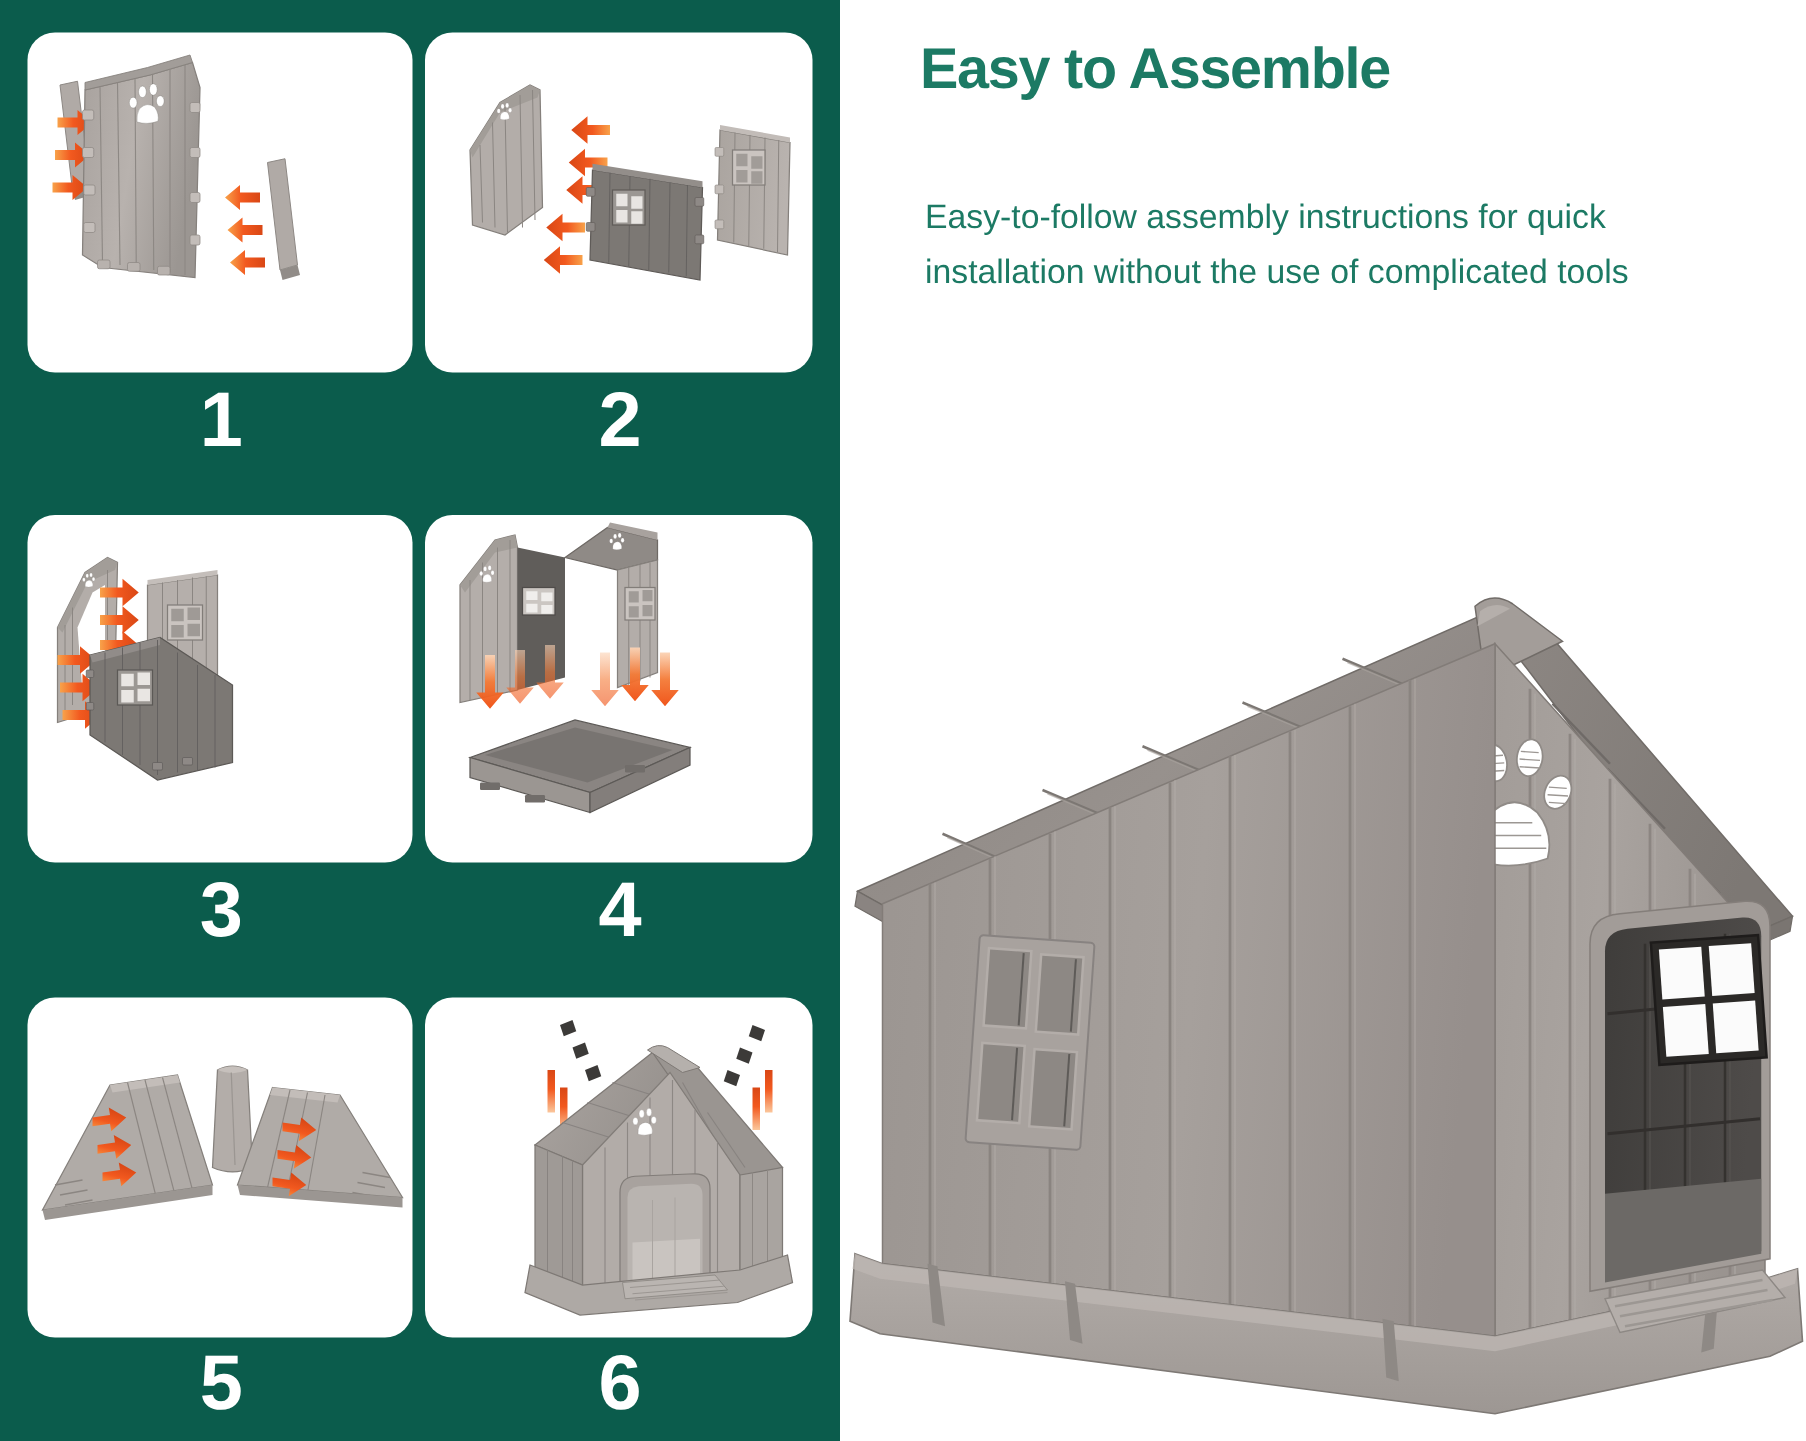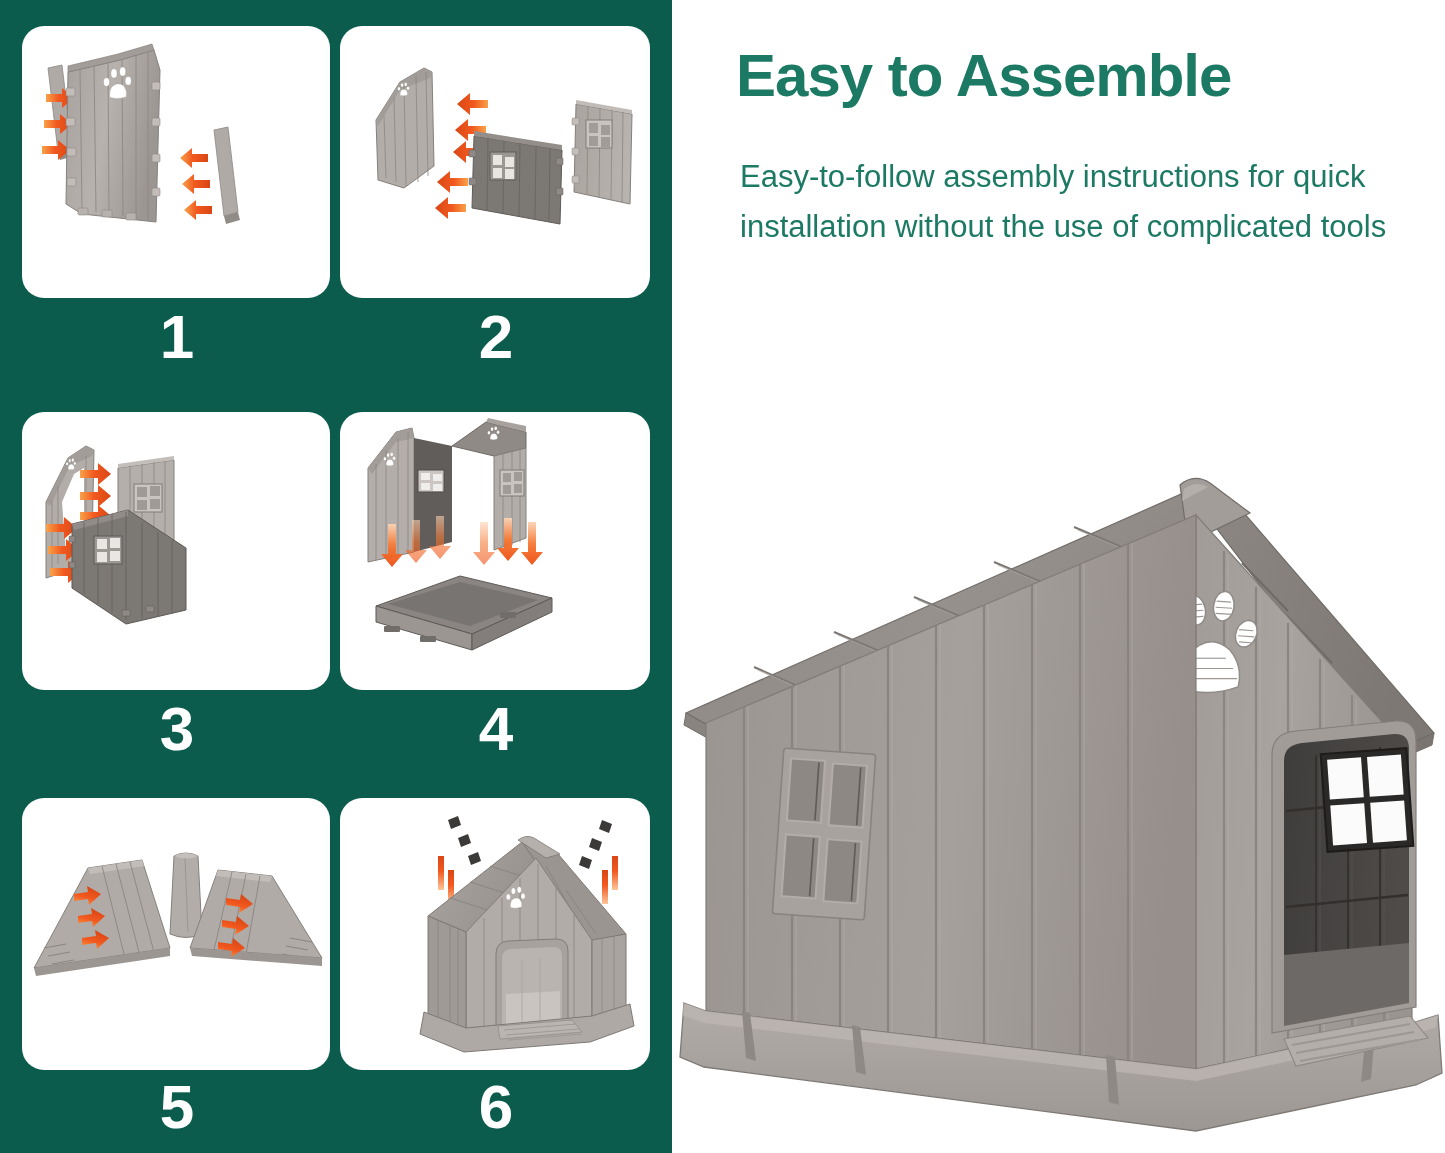--- a/index.html
+++ b/index.html
@@ -30,30 +30,30 @@
     font-weight:bold;
     font-family:"Liberation Sans", sans-serif;
     letter-spacing:-2px;
     line-height:1;
     text-align:center;
   }
   .illus{position:absolute;inset:0;}
 
   
   #headline{
-    position:absolute;left:736px;top:44px;width:660px;
+    position:absolute;left:736px;top:30px;width:660px;
     color:#1c7a64;
-    font-size:60px;font-weight:bold;line-height:1.08;
+    font-size:46px;font-weight:bold;line-height:1.08;
     letter-spacing:-1px;
     font-family:"Liberation Sans", sans-serif;
   }
   #subtext{
     position:absolute;left:740px;top:152px;width:670px;
     color:#1c7a64;
-    font-size:31px;font-weight:normal;line-height:1.62;
+    font-size:27px;font-weight:normal;line-height:1.62;
     font-family:"Liberation Sans", sans-serif;
   }
 
   
   #product-photo{
     position:absolute;left:676px;top:455px;width:769px;height:698px;
   }
 </style>
 </head>
 <body>

